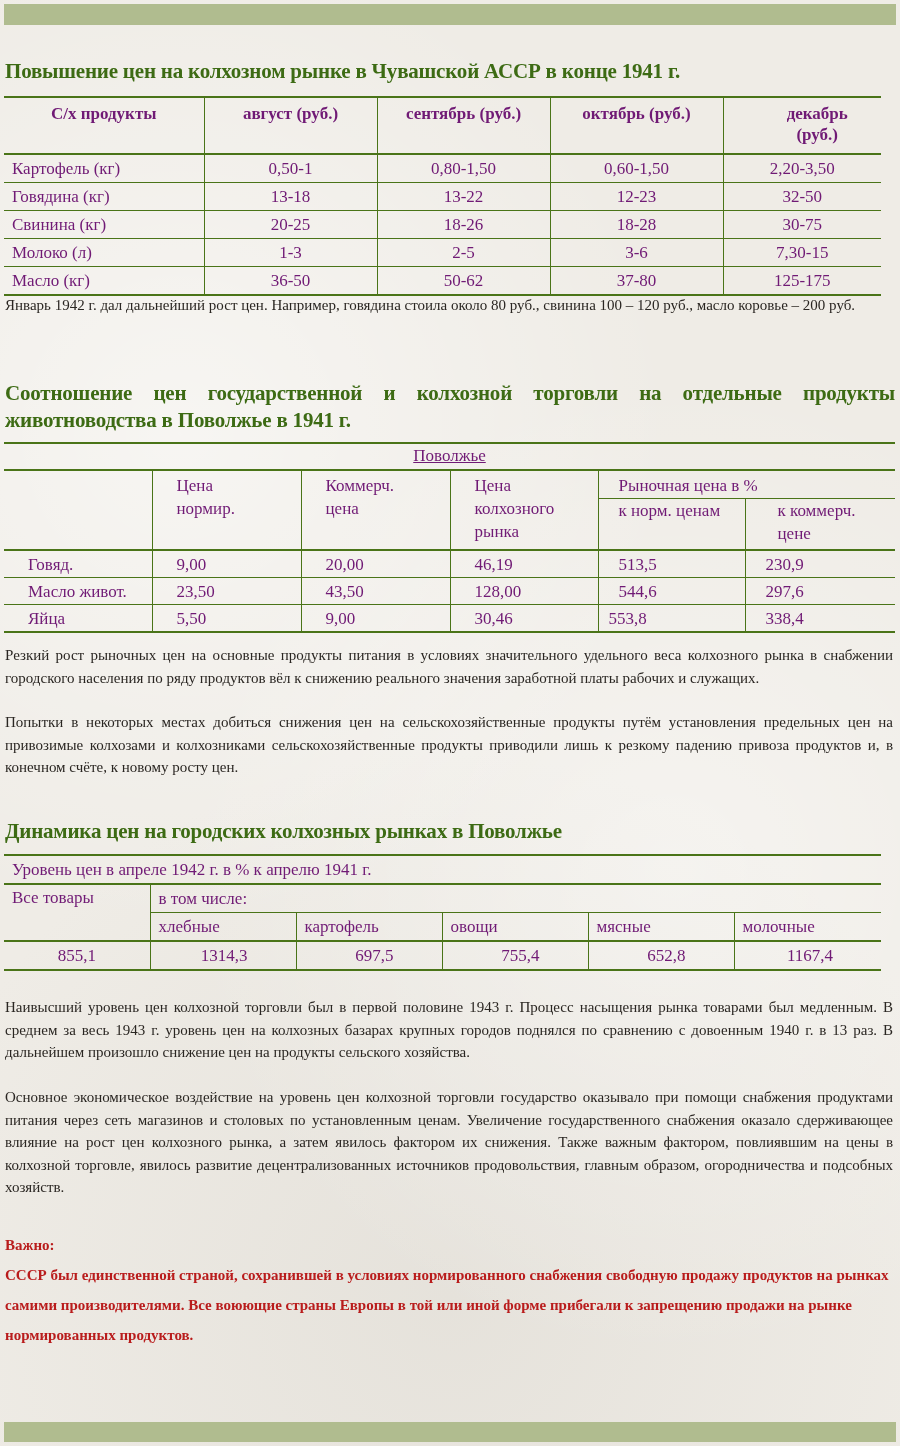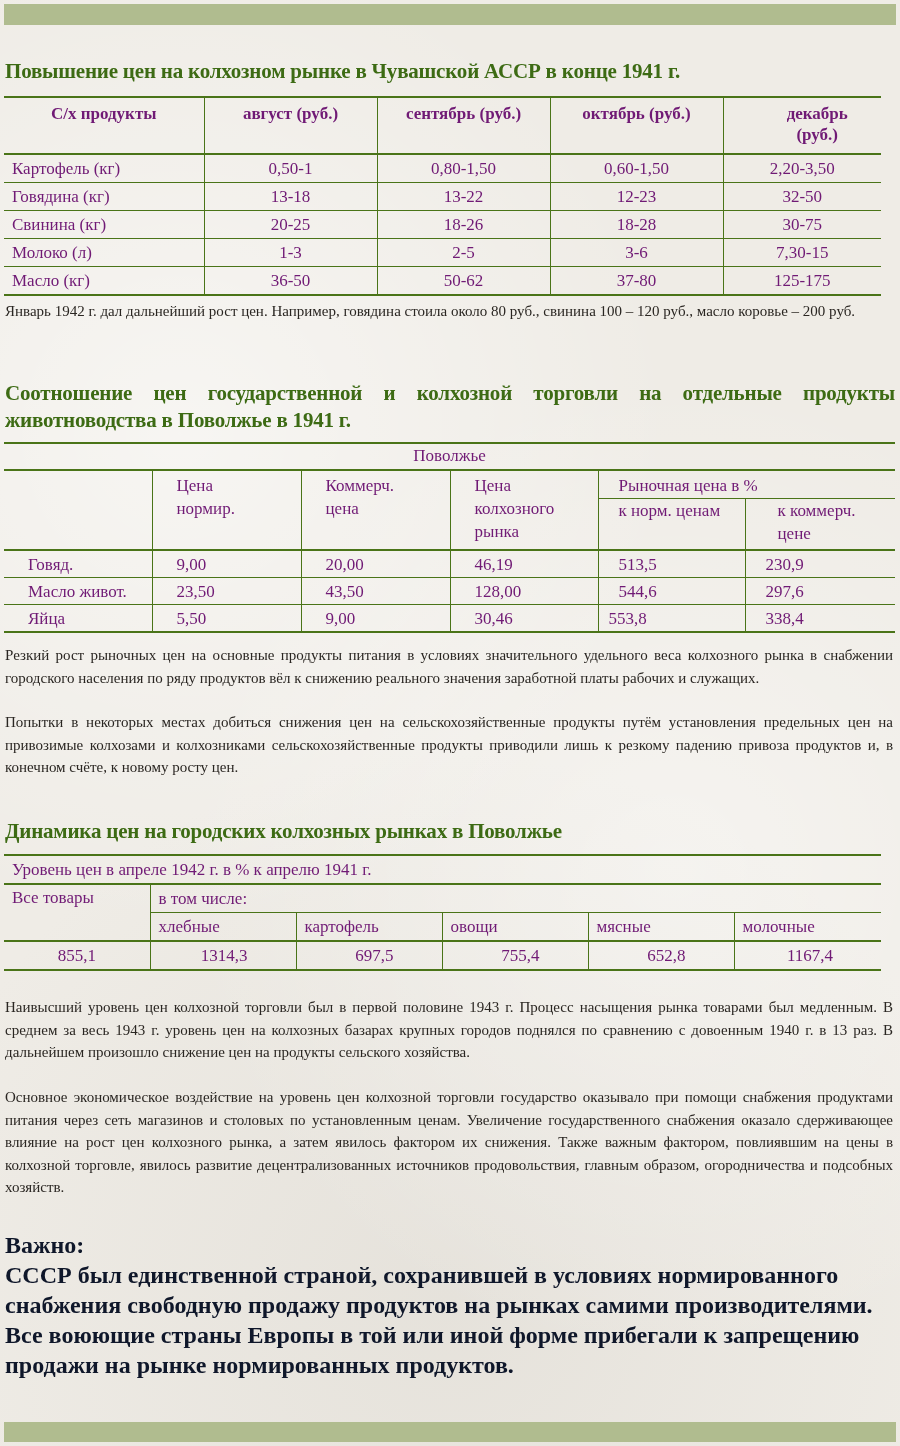--- a/index.html
+++ b/index.html
@@ -23,38 +23,38 @@
     font-weight: bold; color: #3d6b14; font-size: 21px; line-height: 27px;
     letter-spacing: -0.2px;
   }
   .p {
     position: absolute; left: 5px; width: 888px; margin: 0;
     font-size: 15px; line-height: 22.5px; color: #2a2622;
   }
   .imp {
     position: absolute; left: 5px; width: 890px; margin: 0;
     font-family: "Liberation Serif", "DejaVu Serif", serif;
-    font-weight: bold; color: #0f172a; font-size: 24px; line-height: 30px;
+    font-weight: bold; color: #b91c1c; font-size: 15px; line-height: 30px;
   }
 
   table { position: absolute; border-collapse: collapse; font-size: 17px; color: #701a75; }
   td, th { border-color: #4a7418; border-style: solid; border-width: 0; padding: 0; }
 
   
   #t1 { left: 4px; top: 96px; width: 877px; border-top: 2px solid #4a7418; border-bottom: 2px solid #4a7418; }
   #t1 th { font-weight: bold; height: 50px; vertical-align: top; padding-top: 5px; text-align: center; line-height: 21px; border-bottom: 2px solid #4a7418; }
   #t1 td { height: 27px; text-align: center; vertical-align: middle; border-top: 1px solid #4a7418; }
   #t1 td.first { text-align: left; padding-left: 8px; }
   #t1 th + th, #t1 td + td { border-left: 1.5px solid #4a7418; }
   #t1 tr.first-row td { border-top: none; }
 
   
   #t2 { left: 4px; top: 442px; width: 891px; border-top: 2px solid #4a7418; border-bottom: 2px solid #4a7418; }
   #t2 td { vertical-align: top; line-height: 23px; padding-left: 24px; }
-  #t2 .region td { text-align: center; height: 25px; padding: 0; border-bottom: 2px solid #4a7418; }
+  #t2 .region td { text-align: center; height: 25px; padding: 0; border-bottom: 2px solid #4a7418; text-decoration: underline; }
   #t2 .vl { border-left: 1.5px solid #4a7418; }
   #t2 .hd td { padding-top: 3px; }
   #t2 .hdsub td { border-top: 1.5px solid #4a7418; }
   #t2 .data td { height: 26px; vertical-align: middle; border-top: 1.5px solid #4a7418; }
   #t2 .data.f td { border-top: 2px solid #4a7418; }
   #t2 td.rowlab { padding-left: 24px; }
 
   
   #t3 { left: 4px; top: 854px; width: 877px; border-top: 2px solid #4a7418; border-bottom: 2px solid #4a7418; }
   #t3 td { height: 27px; vertical-align: middle; padding-left: 8px; }
@@ -119,21 +119,21 @@
   <tr>
     <td class="first">Масло (кг)</td>
     <td>36-50</td>
     <td>50-62</td>
     <td>37-80</td>
     <td>125-175</td>
   </tr>
 </tbody>
   </table>
 
-<p class="p" style="top:300px;">Январь 1942 г. дал дальнейший рост цен. Например, говядина стоила около 80 руб., свинина 100 – 120 руб., масло коровье  – 200 руб.</p>
+<p class="p" style="top:294px;">Январь 1942 г. дал дальнейший рост цен. Например, говядина стоила около 80 руб., свинина 100 – 120 руб., масло коровье  – 200 руб.</p>
 
 <h2 class="h" style="top:380px; width:890px; text-align:justify;">Соотношение цен государственной и колхозной торговли на отдельные продукты животноводства в Поволжье в 1941 г.</h2>
 
 <table id="t2">
   <colgroup>
       <col style="width:148px">
       <col style="width:149px">
       <col style="width:149px">
       <col style="width:148px">
       <col style="width:147px">

